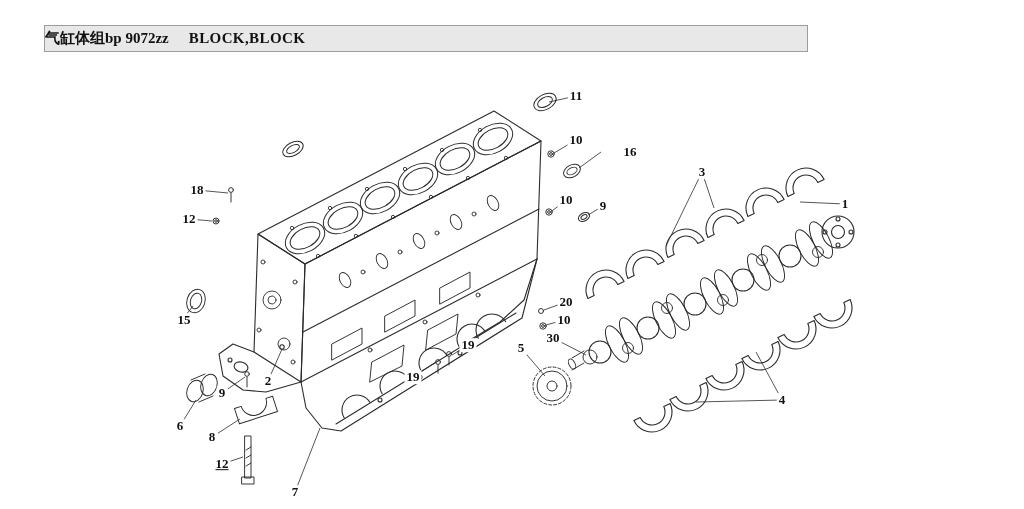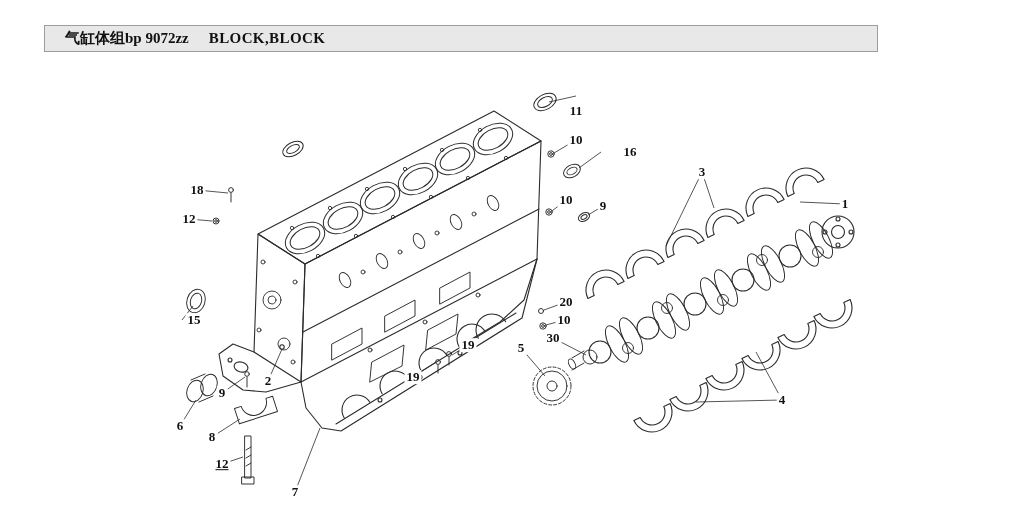--- a/index.html
+++ b/index.html
@@ -1,23 +1,23 @@
 <!DOCTYPE html>
 <html><head>
 <meta charset="utf-8">
 <style>
   html,body{margin:0;padding:0;background:#ffffff;}
   .page{
     position:relative;width:1024px;height:509px;background:#ffffff;overflow:hidden;
     font-family:"Liberation Serif", serif;
   }
   .header-bar{
-    position:absolute;left:44px;top:25px;width:834px;height:27px;
+    position:absolute;left:44px;top:25px;width:764px;height:27px;
     background:#e8e8e8;border:1px solid #9d9d9d;box-sizing:border-box;
-    display:flex;align-items:center;padding-left:20px;
+    display:flex;align-items:center;
   }
   .header-title{font-weight:bold;font-size:15px;color:#111;white-space:pre;}
   .title-en{margin-left:20px;letter-spacing:.4px;}
   .diagram-area{position:absolute;left:0;top:52px;width:1024px;height:457px;}
   #diagram-svg{position:absolute;left:0;top:0;}
   #callout-layer{position:absolute;left:0;top:0;width:1024px;height:457px;pointer-events:none;}
   .callout{
     position:absolute;transform:translate(-50%,-50%);
     font-family:"Liberation Serif",serif;font-weight:bold;font-size:13px;color:#111;
     background:#fff;padding:0 2px;line-height:1.05;
@@ -288,30 +288,30 @@
           <line x1="180" y1="374" x2="196" y2="348"></line>
           <line x1="212" y1="385" x2="240" y2="367"></line>
           <line x1="222" y1="412" x2="243" y2="405"></line>
           <line x1="295" y1="440" x2="320" y2="376"></line>
           <line x1="782" y1="348" x2="756" y2="300"></line>
           <line x1="782" y1="348" x2="696" y2="350"></line>
         </g>
     </svg>
 
     <div id="callout-layer">
-        <span class="callout" style="left: 576px; top: 59px;">11</span>
+        <span class="callout" style="left: 576px; top: 44px;">11</span>
         <span class="callout" style="left: 576px; top: 88px;">10</span>
         <span class="callout" style="left: 630px; top: 100px;">16</span>
         <span class="callout" style="left: 566px; top: 148px;">10</span>
         <span class="callout" style="left: 603px; top: 154px;">9</span>
         <span class="callout" style="left: 197px; top: 138px;">18</span>
         <span class="callout" style="left: 189px; top: 167px;">12</span>
         <span class="callout" style="left: 702px; top: 120px;">3</span>
         <span class="callout" style="left: 845px; top: 152px;">1</span>
-        <span class="callout" style="left: 194px; top: 268px;">15</span>
+        <span class="callout" style="left: 184px; top: 268px;">15</span>
         <span class="callout" style="left: 566px; top: 250px;">20</span>
         <span class="callout" style="left: 564px; top: 268px;">10</span>
         <span class="callout" style="left: 553px; top: 286px;">30</span>
         <span class="callout" style="left: 521px; top: 296px;">5</span>
         <span class="callout" style="left: 468px; top: 293px;">19</span>
         <span class="callout" style="left: 413px; top: 325px;">19</span>
         <span class="callout" style="left: 268px; top: 329px;">2</span>
         <span class="callout" style="left: 222px; top: 341px;">9</span>
         <span class="callout" style="left: 180px; top: 374px;">6</span>
         <span class="callout" style="left: 212px; top: 385px;">8</span>

